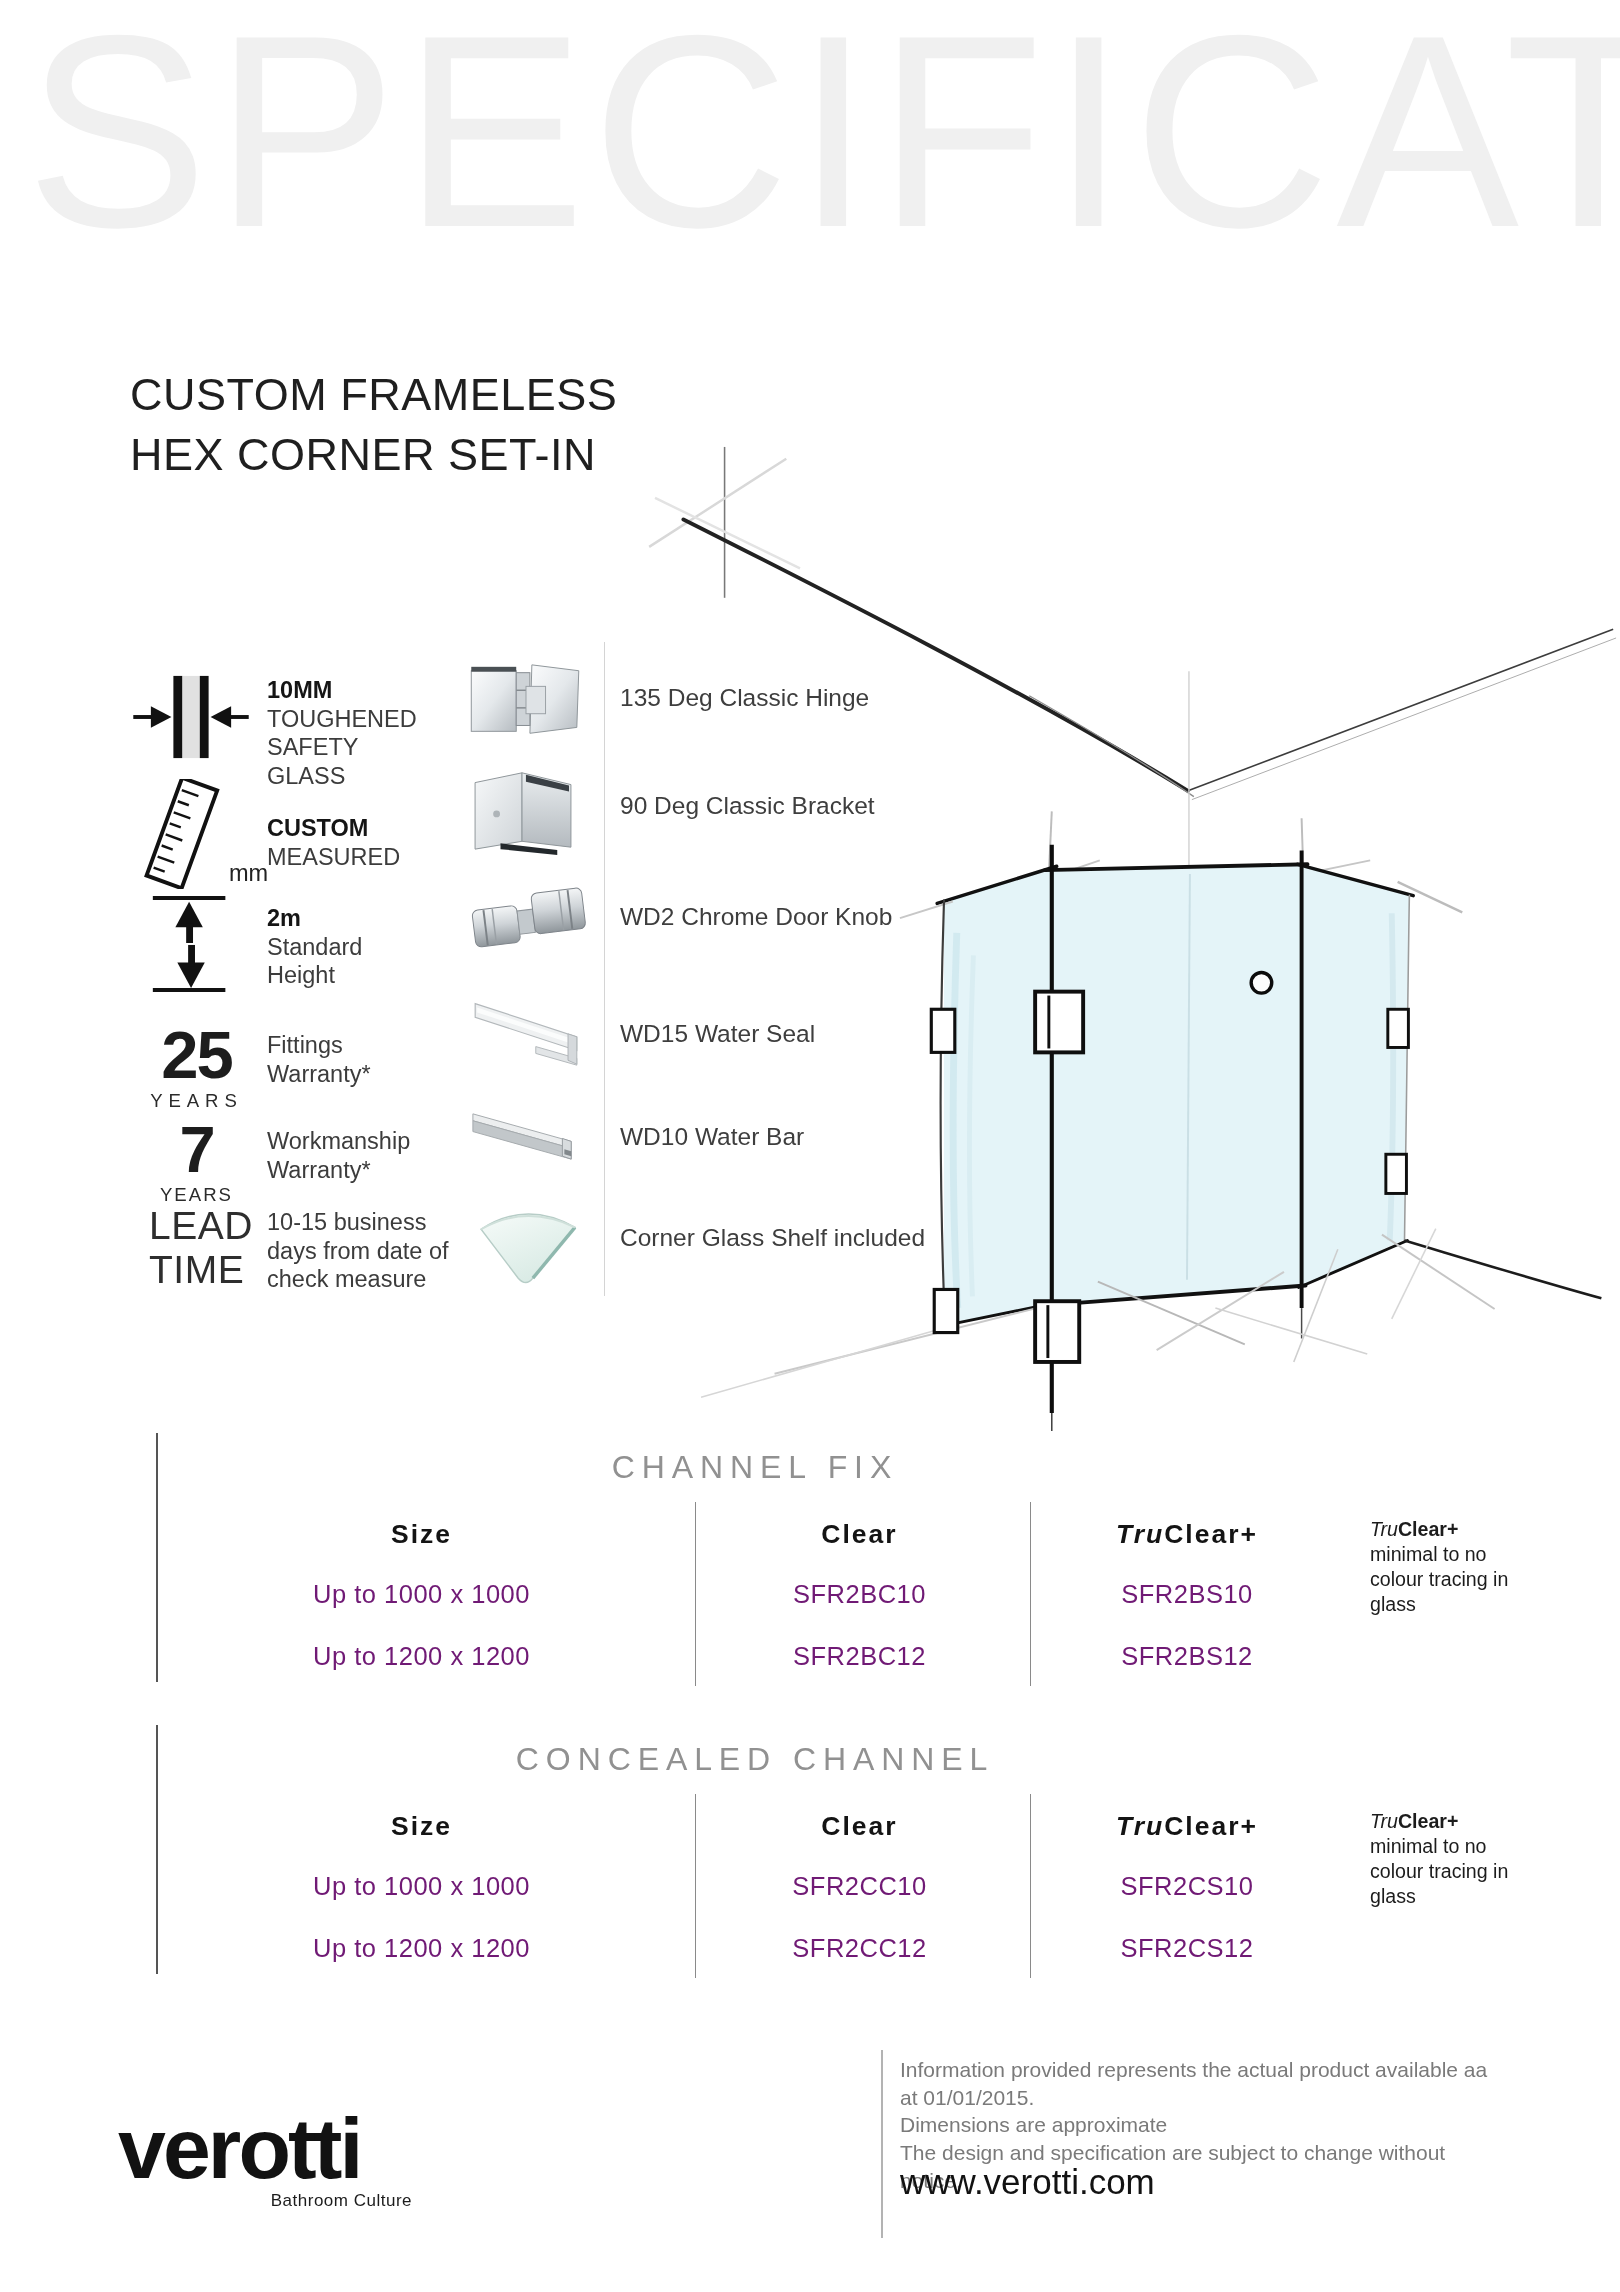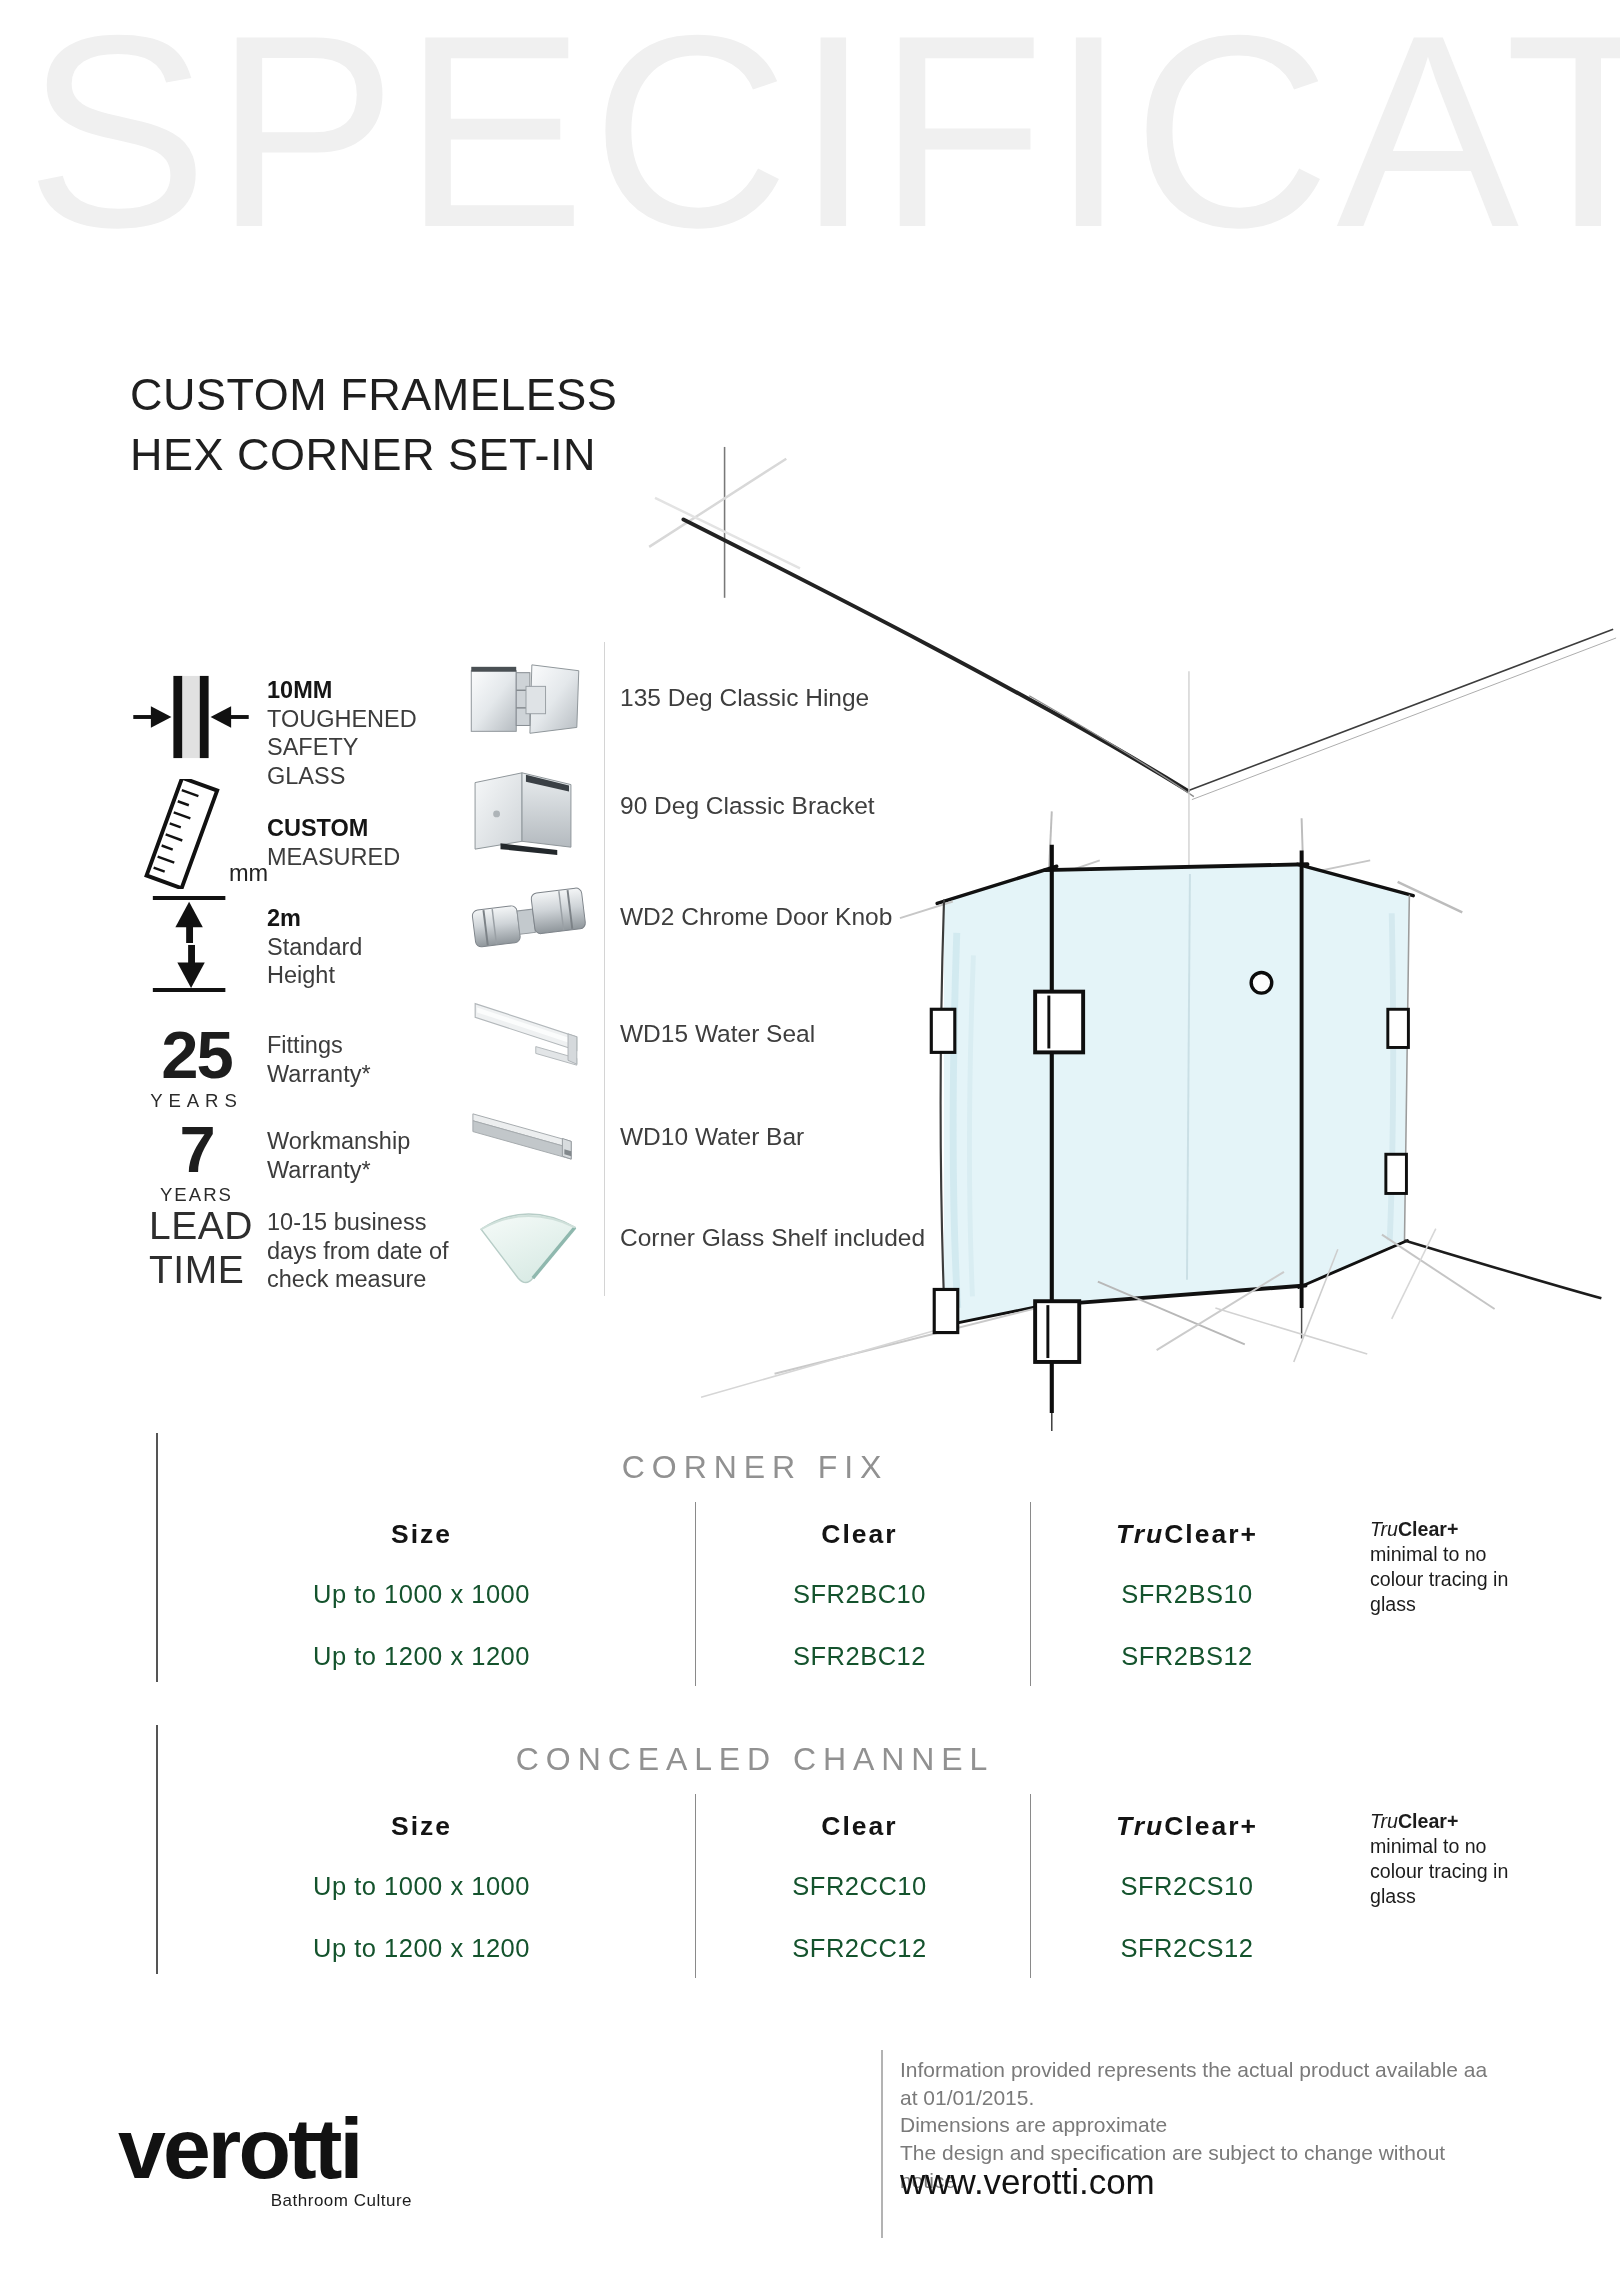--- a/index.html
+++ b/index.html
@@ -34,21 +34,21 @@
   
   .sketch{position:absolute;left:608px;top:421px;}
   
   .tbl-title{position:absolute;left:157px;width:1196px;text-align:center;font-size:32px;
     color:#919191;letter-spacing:6.9px;font-weight:400;white-space:nowrap;}
   .vline{position:absolute;background:#555;}
   .cdiv{position:absolute;width:1px;background:#8a8a8a;}
   .cell{position:absolute;text-align:center;white-space:nowrap;}
   .hdr{font-size:26.5px;font-weight:bold;letter-spacing:2px;color:#141414;}
   .hdr .it{font-style:italic;}
-  .rowtxt{font-size:25.5px;color:#14532d;letter-spacing:0.5px;}
+  .rowtxt{font-size:25.5px;color:#701a75;letter-spacing:0.5px;}
   .col-size{left:201px;width:441px;}
   .col-clear{left:705px;width:309px;}
   .col-tru{left:1040px;width:294px;}
   .note{position:absolute;left:1370px;width:147px;font-size:19.6px;color:#1c1c1c;line-height:1.27;}
   .note .it{font-style:italic;}
   .note .bd{font-weight:bold;}
   
   .logo{position:absolute;left:118px;top:2105px;width:294px;}
   .logo .main{font-size:86px;font-weight:bold;letter-spacing:-2.9px;color:#121212;line-height:1;display:block;}
   .logo .tag{display:block;text-align:right;font-size:17px;color:#1c1c1c;margin-top:0px;letter-spacing:0.5px;}
@@ -277,21 +277,21 @@
     <line x1="450" y1="586" x2="450" y2="640" stroke="#0f0f0f" stroke-width="3"></line>
     <rect x="330" y="600" width="24" height="44" fill="#fff" stroke="#0f0f0f" stroke-width="3.2"></rect>
     <rect x="796" y="600" width="21" height="39" fill="#fff" stroke="#0f0f0f" stroke-width="3"></rect>
     <rect x="436" y="898" width="45" height="62" fill="#fff" stroke="#0f0f0f" stroke-width="4"></rect>
     <line x1="449" y1="902" x2="449" y2="956" stroke="#0f0f0f" stroke-width="3"></line>
     <rect x="333" y="886" width="24" height="44" fill="#fff" stroke="#0f0f0f" stroke-width="3.2"></rect>
     <rect x="794" y="748" width="21" height="40" fill="#fff" stroke="#0f0f0f" stroke-width="3"></rect>
     <circle cx="667" cy="573" r="10.5" fill="#fdfdfd" stroke="#0c0c0c" stroke-width="3.5"></circle>
   </svg>
 
-  <div class="tbl-title" style="top:1449px">CORNER FIX</div>
+  <div class="tbl-title" style="top:1449px">CHANNEL FIX</div>
   <div class="vline" style="left:156px;top:1433px;width:2px;height:249px"></div>
   <div class="cdiv" style="left:695px;top:1502px;height:184px"></div>
   <div class="cdiv" style="left:1030px;top:1502px;height:184px"></div>
 
   <div class="cell hdr col-size" style="top:1519px">Size</div>
   <div class="cell hdr col-clear" style="top:1519px">Clear</div>
   <div class="cell hdr col-tru" style="top:1519px">
     <span class="it">Tru</span><span>Clear+</span>
   </div>
 

